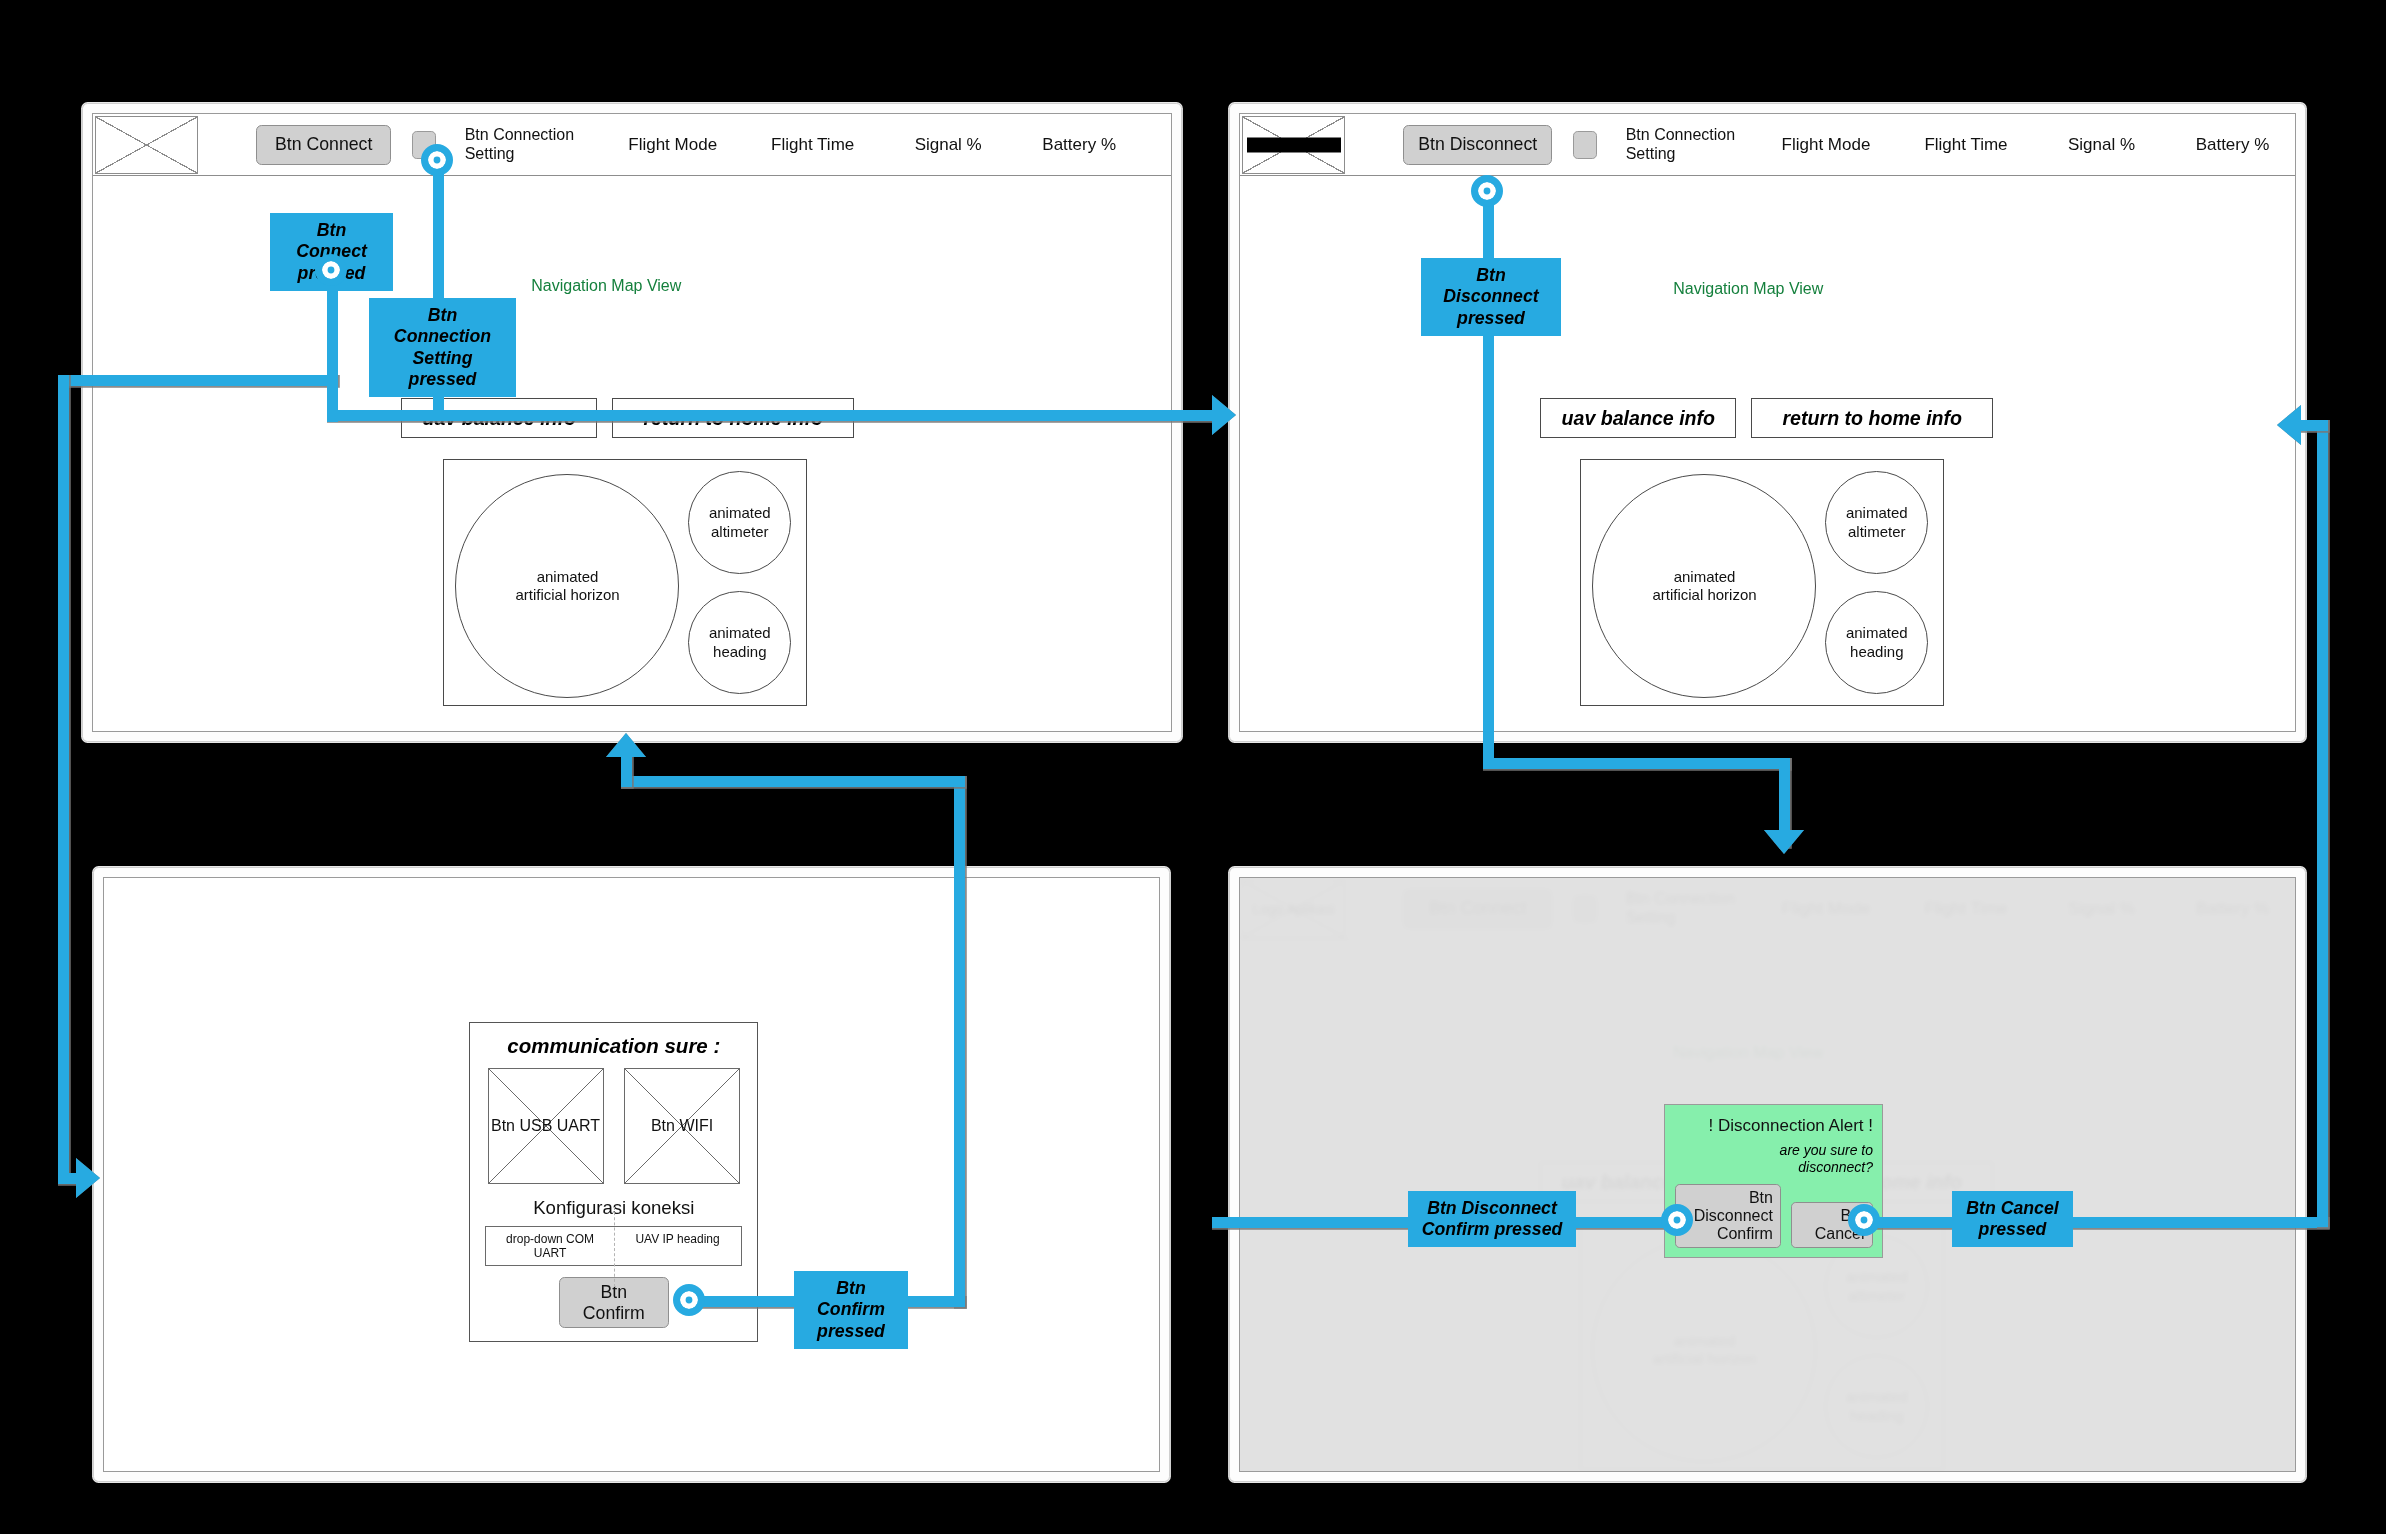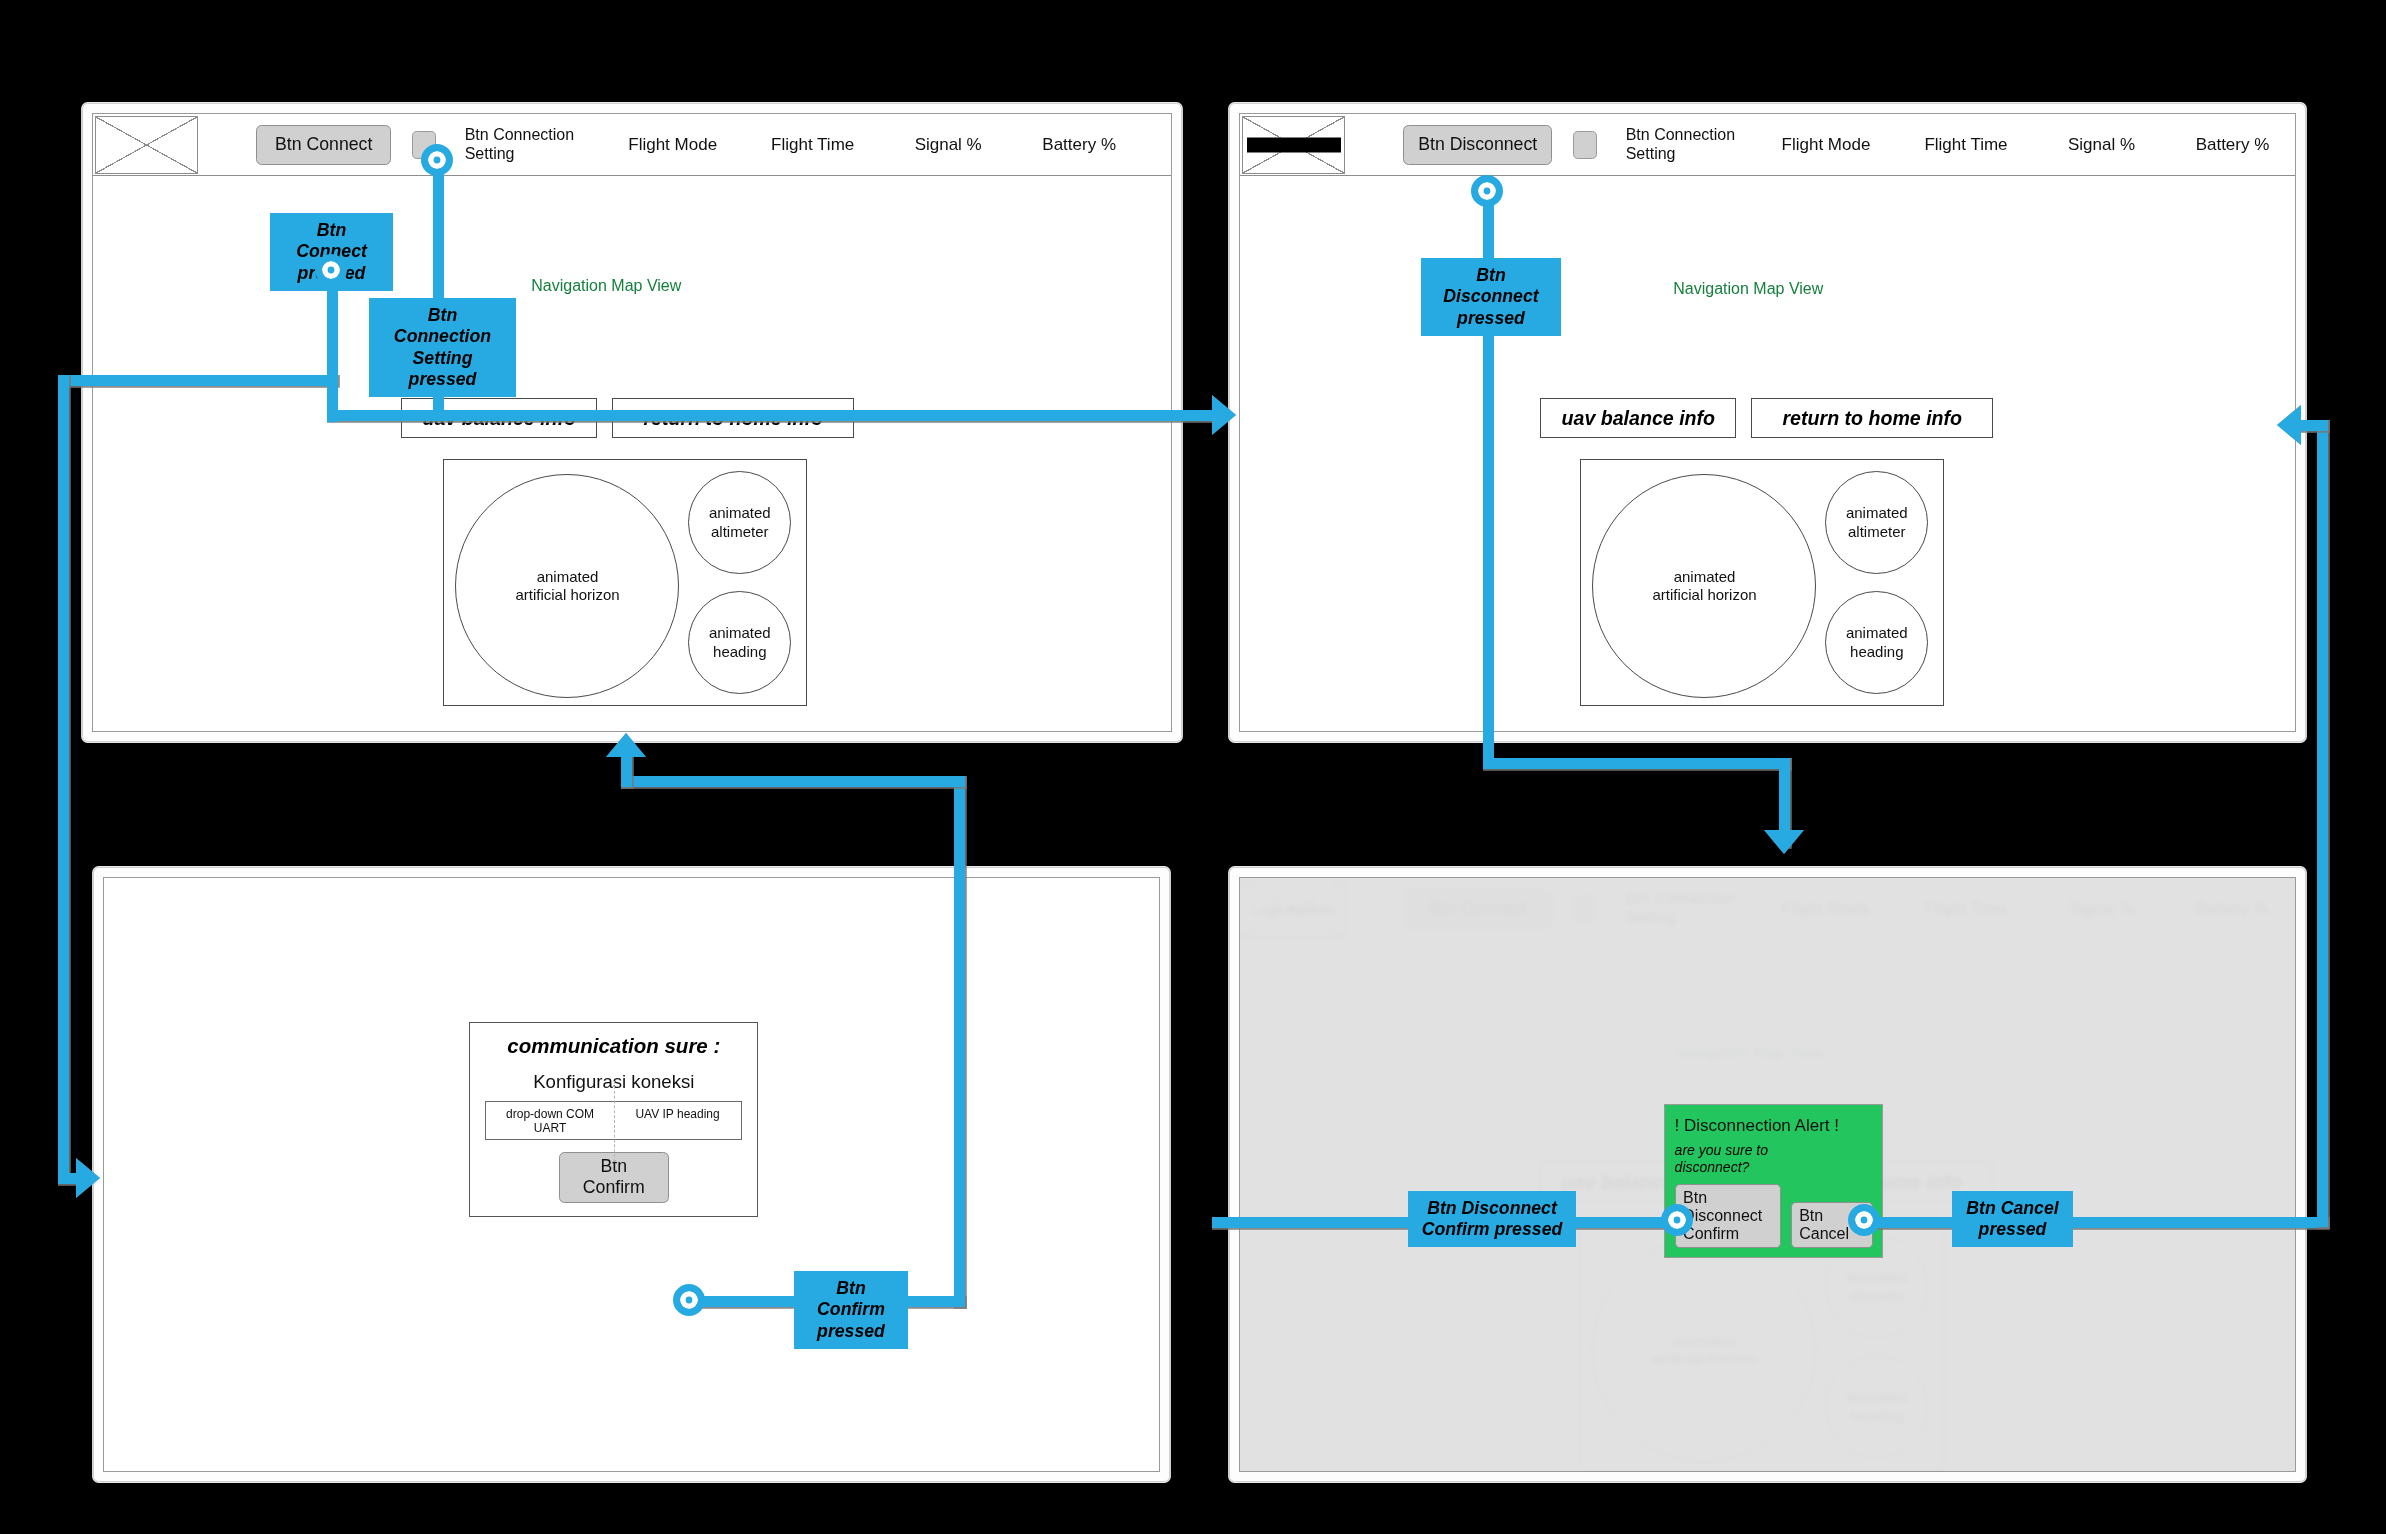--- a/index.html
+++ b/index.html
@@ -205,25 +205,25 @@
   .btn-confirm {
     margin: 11.2px auto 0;
     background: #d0d0d0; border: 0.9px solid #8f8f8f; border-radius: 5.6px;
     font-size: 17.7px; color: #111; padding: 3.7px 11.2px; width: 110px; text-align: center;
   }
 
   
   .dim-layer { position: absolute; inset: 0; background: rgba(222,222,222,0.90); z-index: 20; }
   .alert-modal {
     position: absolute;
-    background: #22c55e;
+    background: #86efac;
     border: 0.9px solid #9a9a9a;
     z-index: 30;
     padding: 11.2px 9.3px 9.3px;
-    text-align: left;
+    text-align: right;
   }
   .alert-head { font-size: 17px; color: #111; margin-bottom: 5.6px; }
   .alert-q { font-size: 14px; font-style: italic; font-weight: normal; color: #000; line-height: 1.18; }
   .alert-btns { display: flex; gap: 9.3px; justify-content: center; margin-top: 9.3px; }
   .alert-btn {
     background: #d0d0d0; border: 0.9px solid #8f8f8f; border-radius: 4.7px;
     font-size: 16px; color: #111; padding: 3.7px 7.5px; line-height: 1.12;
   }
   .blur { filter: blur(2.2px); opacity: .42; }
 </style>
@@ -308,20 +308,28 @@
         </div>
       </div>
     </div>
   </div>
 
   <div class="window" style="left:93px; top:867px; width:1077px; height:615px;">
     <div class="window-inner">
 
       <div class="comm-dialog" style="left:365px; top:144px; width:289px;">
         <div class="comm-title">communication sure :</div>
+        <div class="comm-btns">
+          <div class="xbox">
+            <span>Btn USB UART</span>
+          </div>
+          <div class="xbox">
+            <span>Btn WIFI</span>
+          </div>
+        </div>
         <div class="comm-cfg-title">Konfigurasi koneksi</div>
         <div class="comm-fields">
           <div class="dash-div"></div>
           <div>drop-down COM UART</div>
           <div>UAV IP heading</div>
         </div>
         <div class="btn-confirm">Btn Confirm</div>
       </div>
     </div>
   </div>

